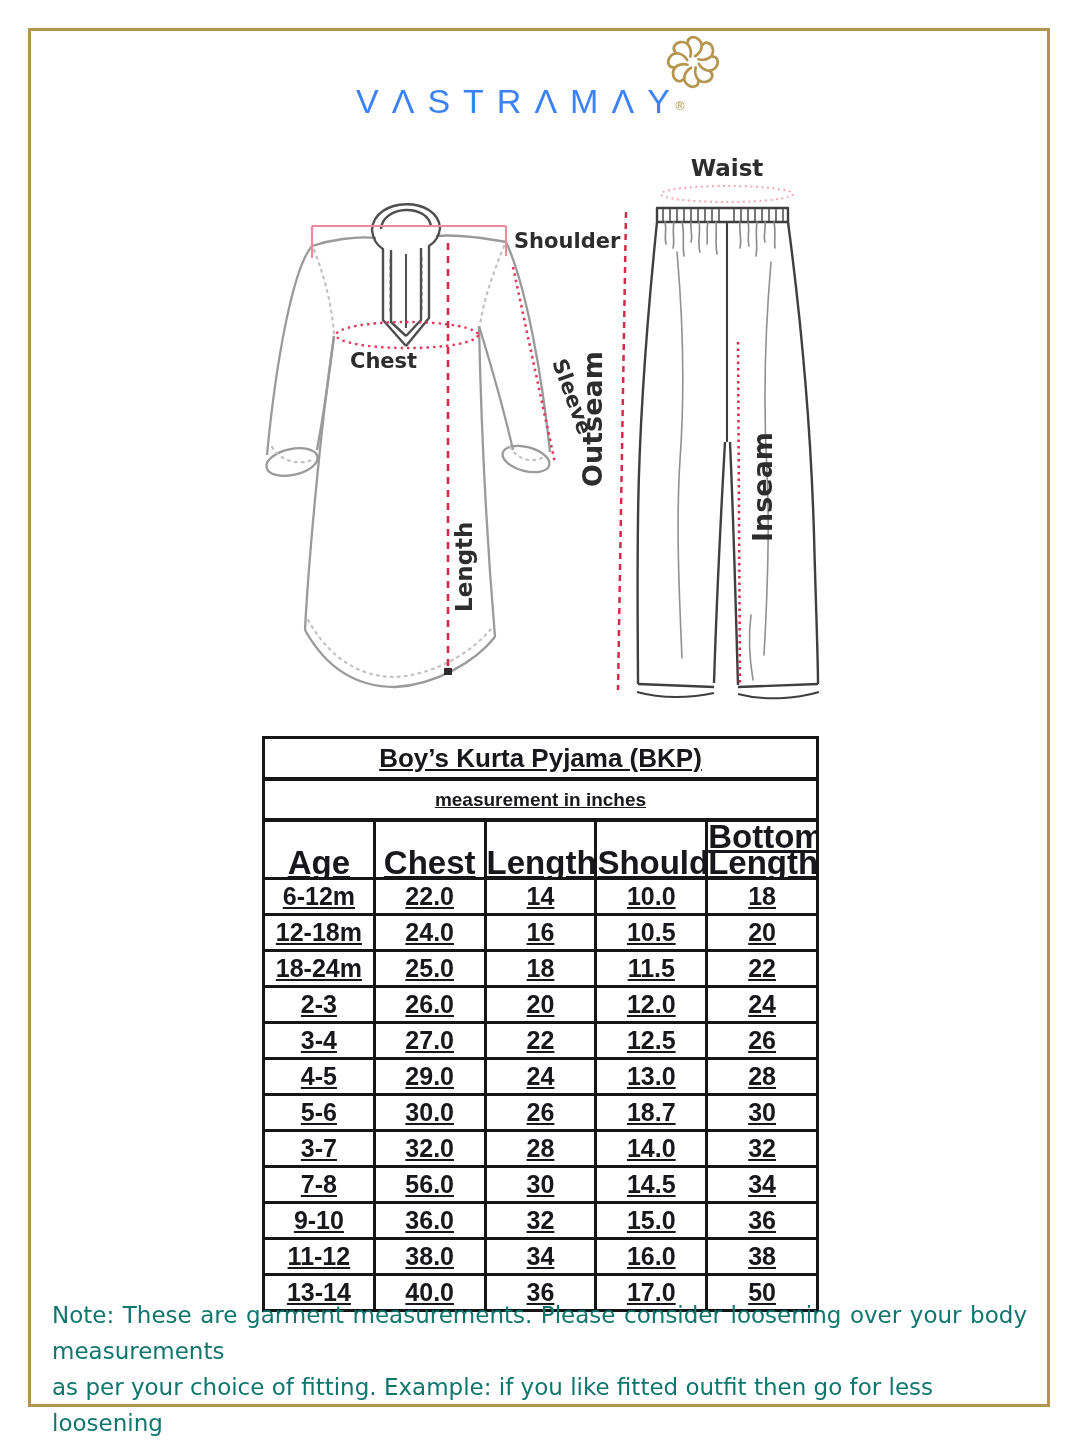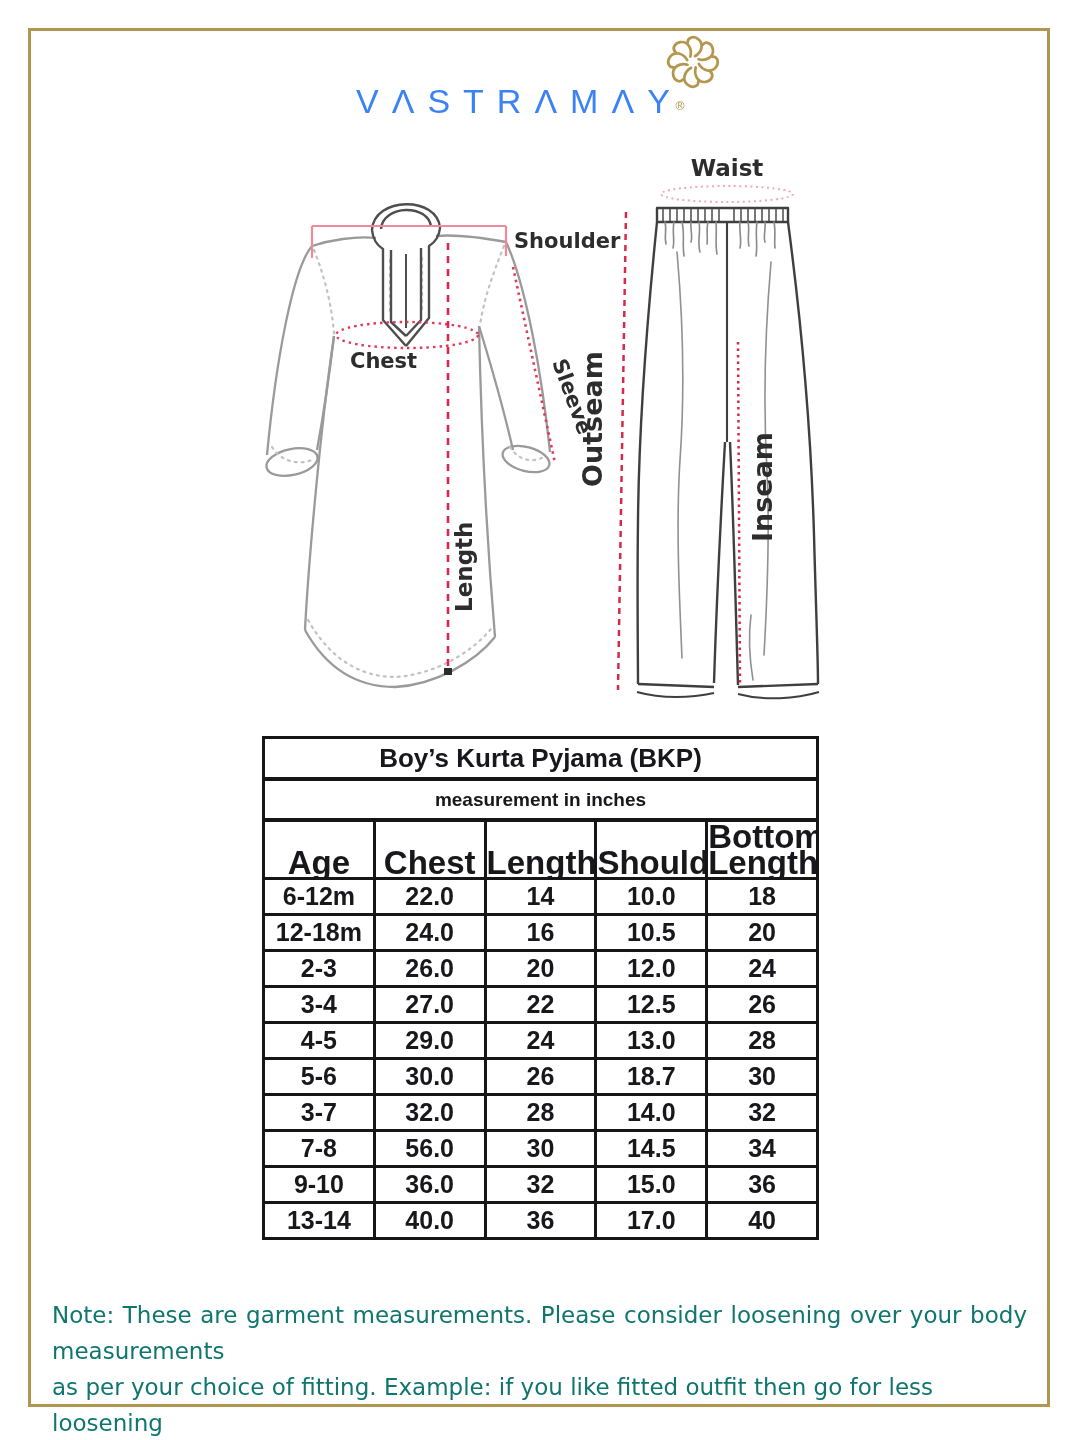--- a/index.html
+++ b/index.html
@@ -20,21 +20,21 @@
 
   
   .diagram{position:absolute;left:150px;top:150px;width:720px;height:580px;}
   .dl{font-family:"DejaVu Sans",sans-serif;font-weight:700;font-size:21px;fill:#2d2d2d;}
   .dl-md{font-size:23px;}
   .dl-lg{font-size:27px;}
 
   
   .chart{position:absolute;left:262px;top:736px;}
   table.sc{border-collapse:collapse;table-layout:fixed;width:557px;
-           font-family:"Liberation Sans",sans-serif;color:#17171c;}
+           font-family:"Liberation Sans",sans-serif;color:#17171c;text-decoration:underline;}
   table.sc td,table.sc th{border:3px solid #161616;text-align:center;
            font-weight:bold;padding:0;overflow:hidden;}
   tr.t-title td{height:38px;font-size:26px;border-bottom-width:4px;}
   tr.t-sub td{height:37px;font-size:19px;border-bottom-width:4px;}
   tr.t-head th{height:54px;font-size:33px;line-height:26px;
                vertical-align:bottom;padding-bottom:1px;}
   tr.t-row td{height:33px;font-size:25px;}
 
   
   .note{position:absolute;left:52px;top:1297px;width:975px;
@@ -189,20 +189,27 @@
           <td>18</td>
   </tr>
   <tr class="t-row">
     <td>12-18m</td>
           <td>24.0</td>
           <td>16</td>
           <td>10.5</td>
           <td>20</td>
   </tr>
   <tr class="t-row">
+    <td>18-24m</td>
+          <td>25.0</td>
+          <td>18</td>
+          <td>11.5</td>
+          <td>22</td>
+  </tr>
+  <tr class="t-row">
     <td>2-3</td>
           <td>26.0</td>
           <td>20</td>
           <td>12.0</td>
           <td>24</td>
   </tr>
   <tr class="t-row">
     <td>3-4</td>
           <td>27.0</td>
           <td>22</td>
@@ -238,25 +245,32 @@
           <td>34</td>
   </tr>
   <tr class="t-row">
     <td>9-10</td>
           <td>36.0</td>
           <td>32</td>
           <td>15.0</td>
           <td>36</td>
   </tr>
   <tr class="t-row">
+    <td>11-12</td>
+          <td>38.0</td>
+          <td>34</td>
+          <td>16.0</td>
+          <td>38</td>
+  </tr>
+  <tr class="t-row">
     <td>13-14</td>
           <td>40.0</td>
           <td>36</td>
           <td>17.0</td>
-          <td>40</td>
+          <td>50</td>
   </tr>
   </tbody>
 </table>
 </div>
 
 <div class="note">
   <div class="note-l1">Note: These are garment measurements. Please consider loosening over your body measurements</div>
   <div class="note-l2">as per your choice of fitting. Example: if you like fitted outfit then go for less loosening</div>
 </div>
 

